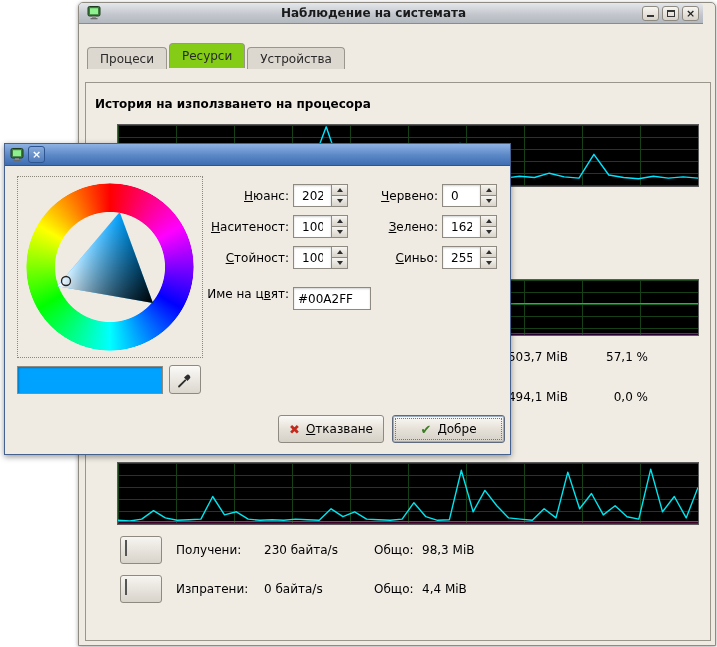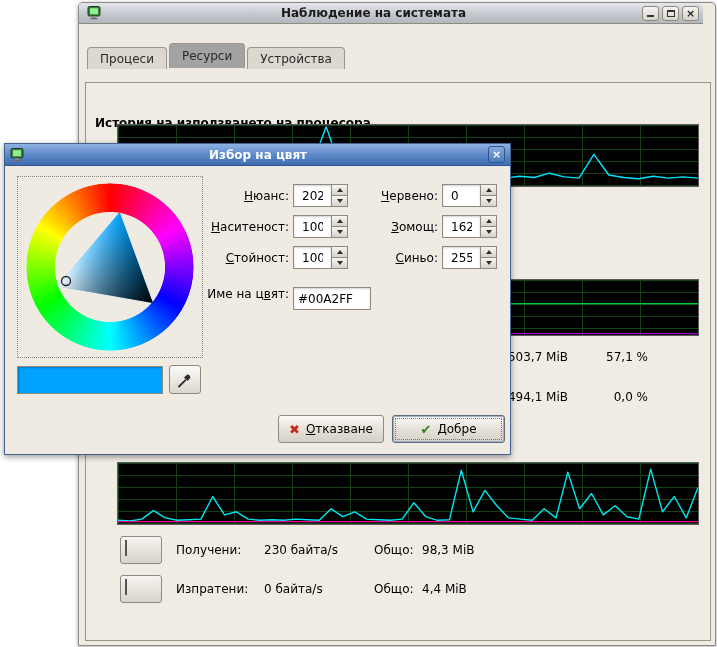--- a/index.html
+++ b/index.html
@@ -37,26 +37,26 @@
     display:flex; gap:4px; align-items:center;
   }
   .menu-item{ padding:3px 8px; }
   .mn{ text-decoration:underline; }
   .tabs{ position:absolute; left:8px; top:40px; height:24px; display:flex;align-items:flex-end; }
   .tab{
     padding:4px 12px 3px 12px; margin-right:2px; background:#ddd8cf;
     border:1px solid #9b968c; border-bottom:none; border-radius:4px 4px 0 0;
     position:relative; top:2px; color:#2a2a2a;
   }
-  .tab.active{ background:#a3a3a3; top:1px; z-index:3; padding:5px 12px 5px 12px; font-weight:normal; }
+  .tab.active{ background:#84cc16; top:1px; z-index:3; padding:5px 12px 5px 12px; font-weight:normal; }
   .panel{
     position:absolute; left:6px; top:79px; width:626px; height:559px;
     border:1px solid #9b968c; background:#F0ECE4; z-index:2;
   }
-  .section-heading{ position:absolute; left:9px; font-weight:bold;margin-top:19px; }
+  .section-heading{ position:absolute; left:9px; font-weight:bold; }
   .h-cpu{ top:14px; }
   .chart{
     position:absolute; border:1px solid #5a5a5a; background-color:#000;
     background-image:
       repeating-linear-gradient(to right, #164016 0 1px, transparent 1px 58px),
       repeating-linear-gradient(to bottom, #164016 0 1px, transparent 1px 12px);
   }
   .chart svg{ position:absolute; left:0; top:0; }
   .chart-cpu{ left:31px; top:41px; width:582px; height:63px; }
   .chart-mem{ left:31px; top:196px; width:582px; height:57px; }
@@ -240,21 +240,20 @@
 <div class="dialog">
   <div class="dlg-titlebar">
     <span style="display:inline-flex;margin-right:4px;">
       <svg width="14" height="14" viewBox="0 0 14 14">
         <rect x="1" y="0.5" width="12" height="9.5" rx="1.5" fill="#3f7d3f" stroke="#1d3a1d"></rect>
         <rect x="3" y="2.2" width="8" height="6" fill="#8ef08e"></rect>
         <rect x="5" y="10.2" width="4" height="1.8" fill="#8a8a8a"></rect>
         <rect x="3.5" y="12" width="7" height="1.3" fill="#6a6a6a"></rect>
       </svg>
     </span>
-    <span class="dlg-title">Избор на цвят</span>
     <span class="dlg-close">×</span>
   </div>
 
   <div class="wheel-frame">
     <div class="hue-ring"></div>
     <svg class="sv-triangle" width="168" height="168" viewBox="0 0 168 168">
       <defs>
         <linearGradient id="gw" gradientUnits="userSpaceOnUse" x1="31.4" y1="103.2" x2="110.3" y2="74.5">
           <stop offset="0" stop-color="#ffffff"></stop>
           <stop offset="1" stop-color="#ffffff" stop-opacity="0"></stop>
@@ -331,21 +330,21 @@
           <span class="spin-half">
             <span class="arr-up"></span>
           </span>
           <span class="spin-half">
             <span class="arr-dn"></span>
           </span>
         </span>
     </span>
   </div>
   <div class="field fc2 fr2">
-    <span class="f-label"><span></span><span class="mn">З</span><span>омощ:</span></span>
+    <span class="f-label"><span></span><span class="mn">З</span><span>елено:</span></span>
     <span class="spin">
       <input class="spin-entry" value="162" style="">
       <span class="spin-btns">
           <span class="spin-half">
             <span class="arr-up"></span>
           </span>
           <span class="spin-half">
             <span class="arr-dn"></span>
           </span>
         </span>

